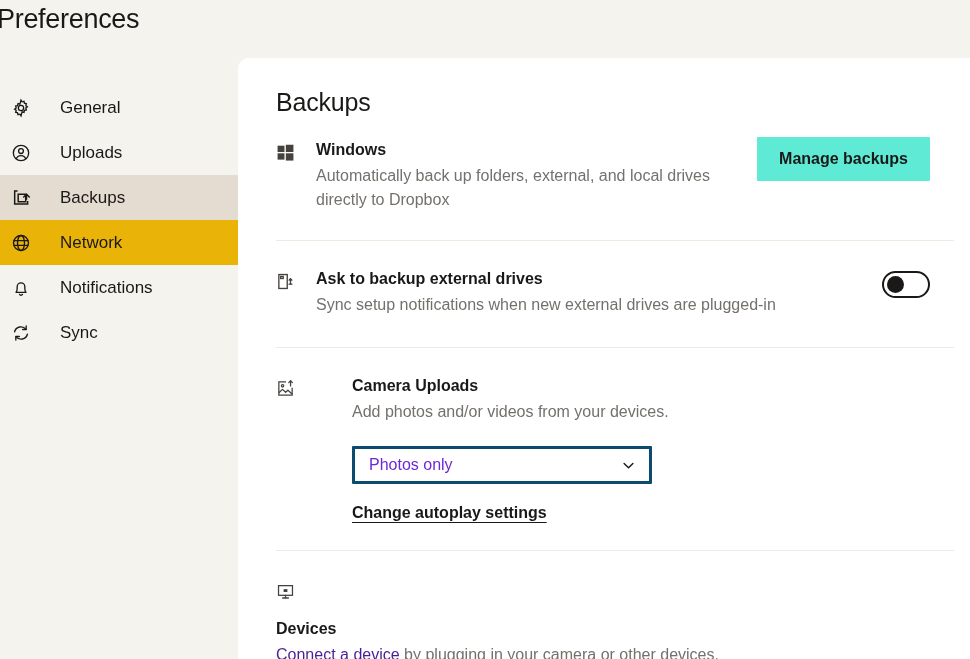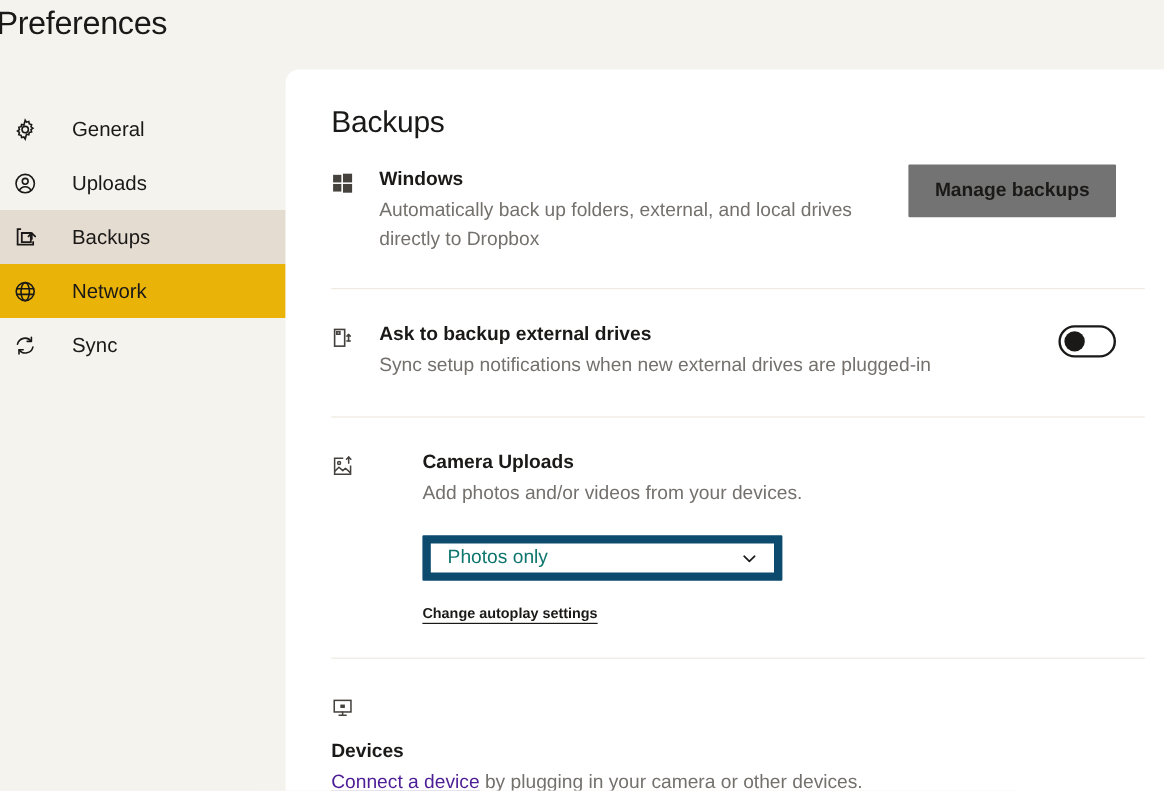--- a/index.html
+++ b/index.html
@@ -152,21 +152,21 @@
   .inline-link {
     color: #4c1d95;
     text-decoration: underline;
     text-underline-offset: 2px;
     cursor: pointer;
   }
 
   
   .manage-btn {
     flex: 0 0 auto;
-    background: #737373;
+    background: #5eead4;
     border: none;
     color: #1a1918;
     font-family: "Liberation Sans", sans-serif;
     font-size: 16px;
     font-weight: bold;
     padding: 13px 22px;
     cursor: pointer;
     border-radius: 1px;
     white-space: nowrap;
     margin-top: -3px;
@@ -196,37 +196,37 @@
 
   
   .select-wrap {
     position: relative;
     width: 300px;
     margin-top: 22px;
   }
   .select-box {
     width: 100%;
     height: 38px;
-    border: 7px solid #0c4a6e;
+    border: 3px solid #0c4a6e;
     background: #ffffff;
     display: flex;
     align-items: center;
     padding: 0 12px 0 14px;
     font-size: 16px;
-    color: #0f766e;
+    color: #6d28d9;
     cursor: pointer;
     border-radius: 1px;
   }
   .select-value { flex: 1 1 auto; }
   .chevron { flex: 0 0 auto; display: flex; color: #1a1918; }
 
   .autoplay-link {
     display: inline-block;
     margin-top: 20px;
-    font-size: 12px;
+    font-size: 16px;
     font-weight: bold;
     color: #1a1918;
     text-decoration: underline;
     text-underline-offset: 4px;
     cursor: pointer;
   }
 </style>
 </head>
 <body>
 
@@ -272,20 +272,29 @@
       <span class="nav-icon">
         <svg width="20" height="20" viewBox="0 0 24 24" fill="none" stroke="currentColor" stroke-width="1.6">
           <circle cx="12" cy="12" r="9"></circle>
           <path d="M3 9.2h18M3 14.8h18"></path>
           <ellipse cx="12" cy="12" rx="4.2" ry="9"></ellipse>
         </svg>
       </span>
       <span class="nav-label">Network</span>
     </li>
 
+    <li class="nav-item">
+      <span class="nav-icon">
+        <svg width="20" height="20" viewBox="0 0 24 24" fill="none" stroke="currentColor" stroke-width="1.6">
+          <path d="M6 17.2c1.2-1.3 1.4-2.6 1.4-4.6V10.6c0-2.6 2.1-4.7 4.6-4.7s4.6 2.1 4.6 4.7v2c0 2 .2 3.3 1.4 4.6z" stroke-linejoin="round"></path>
+          <path d="M10.2 19.6a2 2 0 0 0 3.6 0" stroke-linecap="round"></path>
+        </svg>
+      </span>
+      <span class="nav-label">Notifications</span>
+    </li>
 
     <li class="nav-item">
       <span class="nav-icon">
         <svg width="20" height="20" viewBox="0 0 24 24" fill="none" stroke="currentColor" stroke-width="1.6" stroke-linecap="round" stroke-linejoin="round">
           <path d="M4.3 10.5A7.8 7.8 0 0 1 18 7.6"></path>
           <path d="M19.7 13.5A7.8 7.8 0 0 1 6 16.4"></path>
           <path d="M18.2 3.6v4.2H14"></path>
           <path d="M5.8 20.4v-4.2H10"></path>
         </svg>
       </span>

